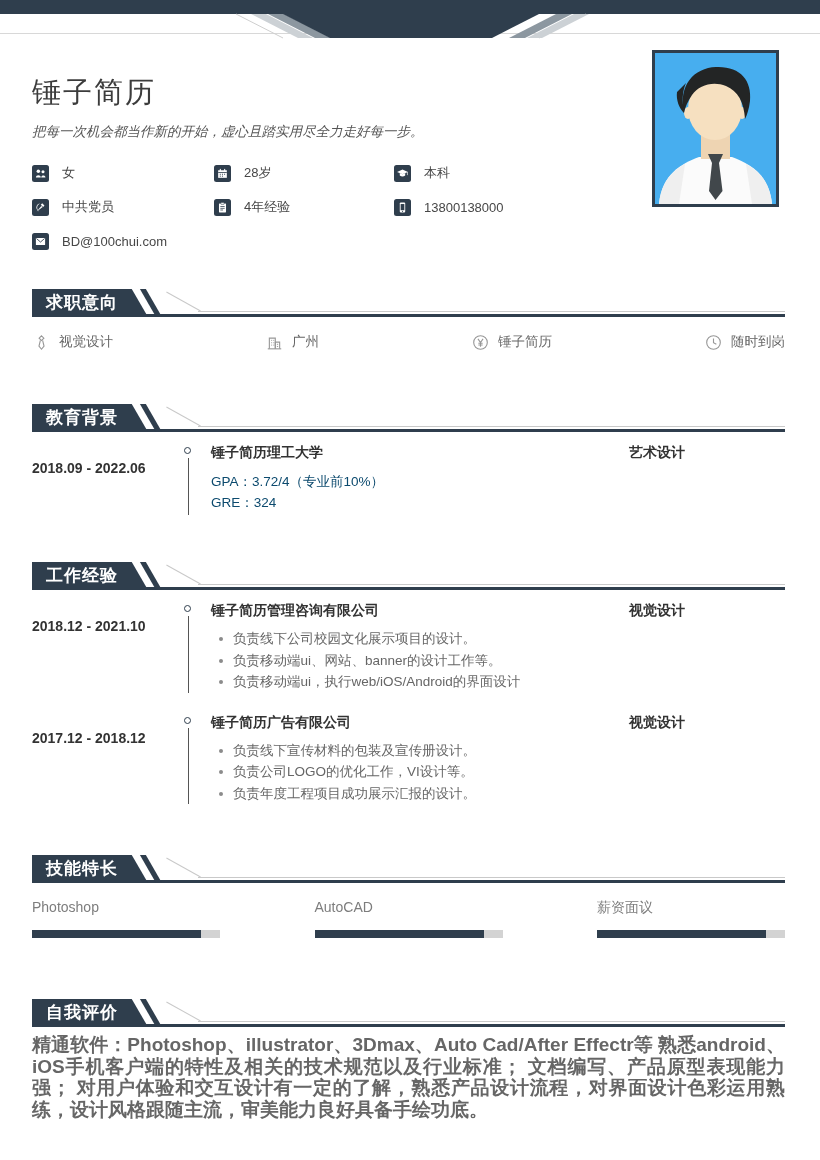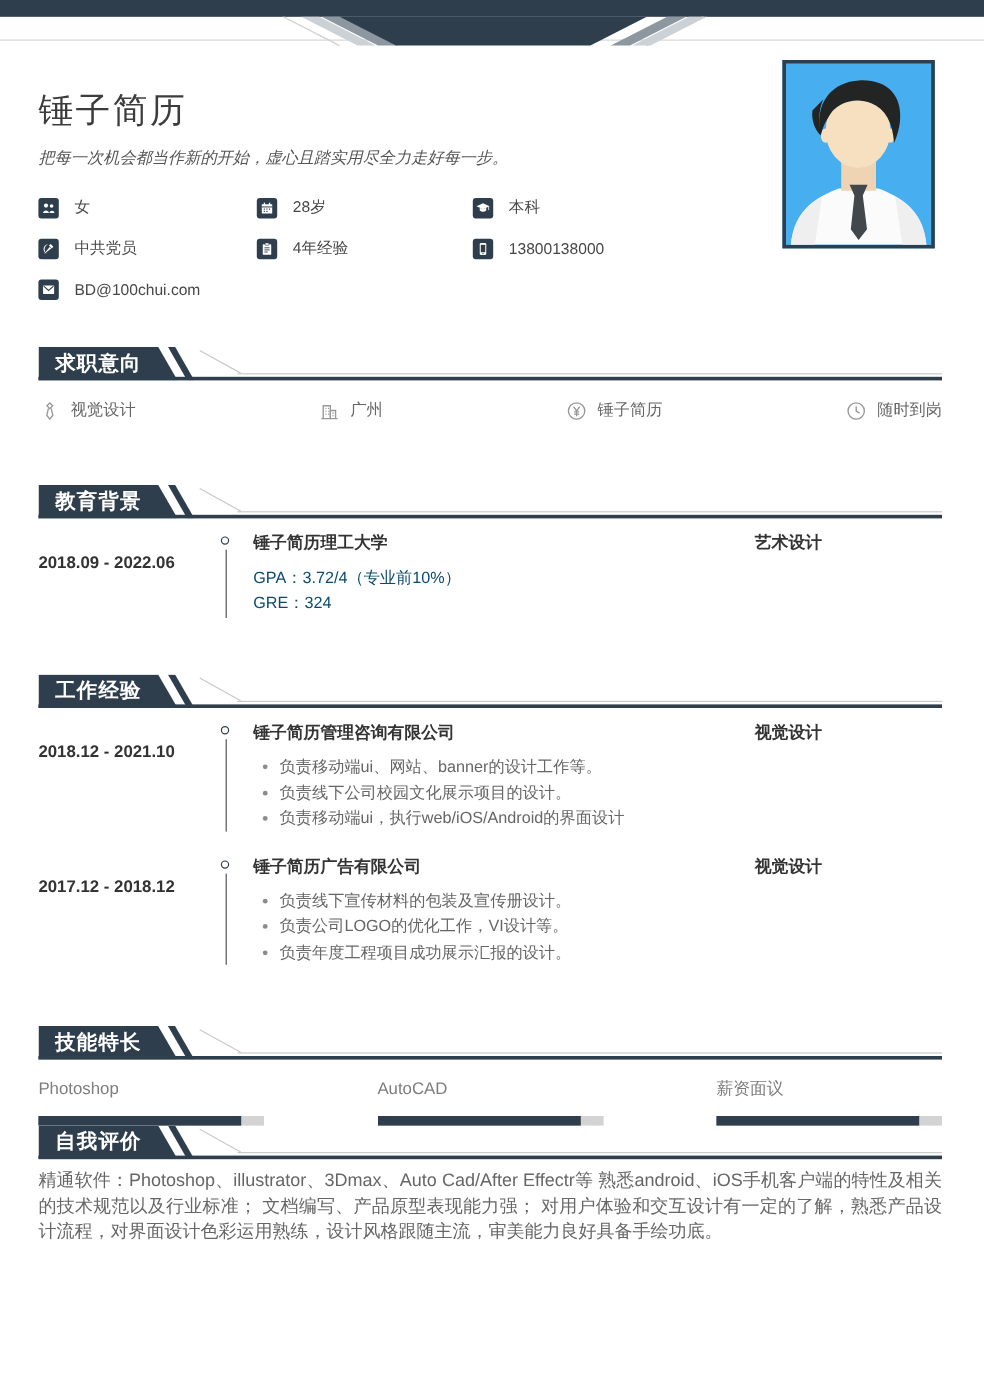--- a/index.html
+++ b/index.html
@@ -61,22 +61,22 @@
   .bullet-dot { width:4px; height:4px; background:#8b8b8b; border-radius:50%; margin:9px 10px 0 0; flex:none; }
 
   
   #sec-skills { margin-top:49px; }
   .skills-grid { display:grid; grid-template-columns:repeat(3,188px); justify-content:space-between; margin-top:15px; }
   .skill-name { font-size:14px; color:#7d7d7d; line-height:18px; }
   .skill-bar { margin-top:14px; height:8px; background:#d3d3d3; }
   .skill-fill { height:8px; background:#2f3e4d; }
 
   
-  #sec-eval { }
-  .eval-text { margin-top:7px; font-size:15px; color:#666; line-height:21.5px; text-align:justify; }
+  #sec-eval { margin-top:61px; }
+  .eval-text { margin-top:7px; font-size:19px; color:#666; line-height:21.5px; text-align:justify;font-weight:bold; }
 </style>
 </head>
 <body>
 
 <svg class="deco" viewBox="0 0 820 42" xmlns="http://www.w3.org/2000/svg">
   <rect x="0" y="0" width="820" height="14" fill="#2f3e4d"></rect>
   <line x1="0" y1="33.5" x2="820" y2="33.5" stroke="#d8d8d8" stroke-width="1"></line>
   <line x1="236" y1="14" x2="283" y2="38" stroke="#cfcfcf" stroke-width="1"></line>
   <line x1="586" y1="14" x2="539" y2="38" stroke="#cfcfcf" stroke-width="1"></line>
   <polygon points="251,14 266,14 313,38 298,38" fill="#ccd1d5"></polygon>
@@ -267,25 +267,25 @@
       <div class="entry-period">2018.12 - 2021.10</div>
       <span class="tl-dot"></span>
       <span class="tl-line"></span>
       <div class="entry-head">
         <span class="entry-org">锤子简历管理咨询有限公司</span>
         <span class="entry-role">视觉设计</span>
       </div>
       <ul class="bullets">
         <li>
             <span class="bullet-dot"></span>
+            <span>负责线下公司校园文化展示项目的设计。</span>
+          </li>
+        <li>
+            <span class="bullet-dot"></span>
             <span>负责移动端ui、网站、banner的设计工作等。</span>
-          </li>
-        <li>
-            <span class="bullet-dot"></span>
-            <span>负责线下公司校园文化展示项目的设计。</span>
           </li>
         <li>
             <span class="bullet-dot"></span>
             <span>负责移动端ui，执行web/iOS/Android的界面设计</span>
           </li>
       </ul>
     </div>
 
     <div class="entry job-entry second">
       <div class="entry-period">2017.12 - 2018.12</div>

